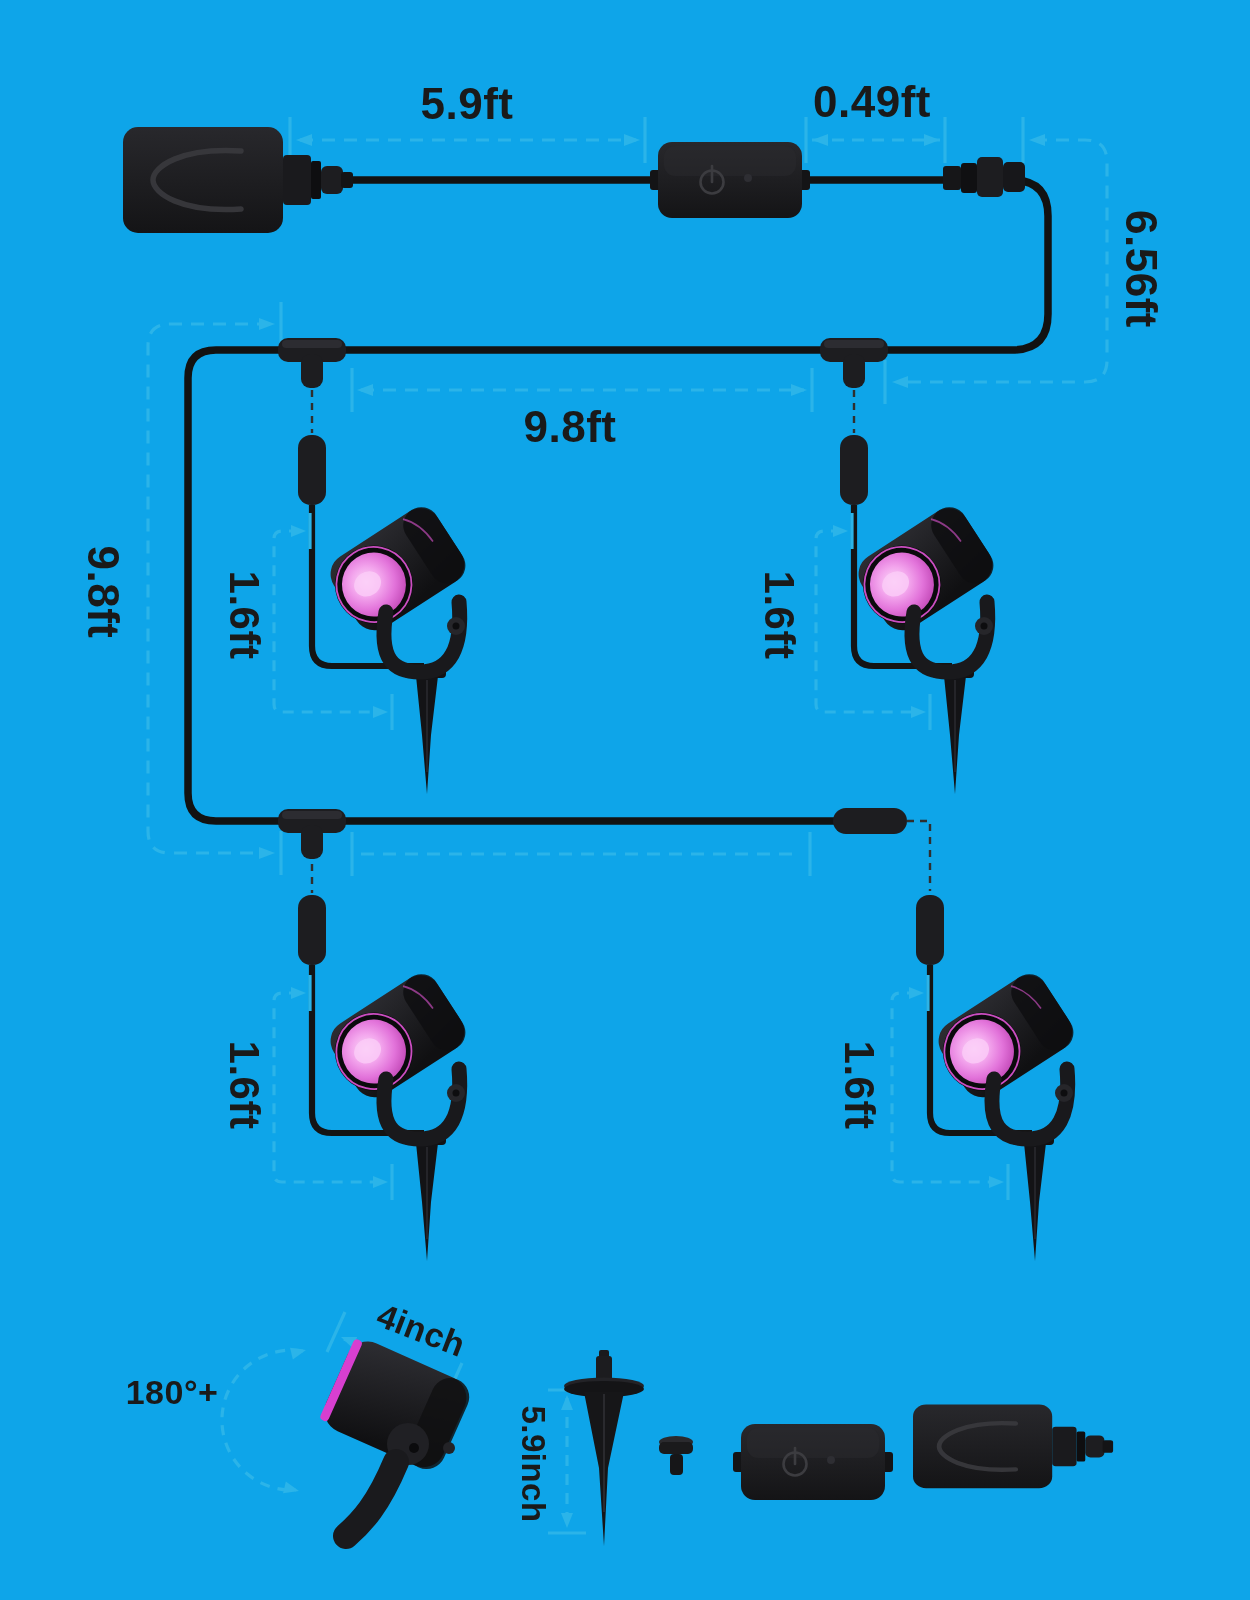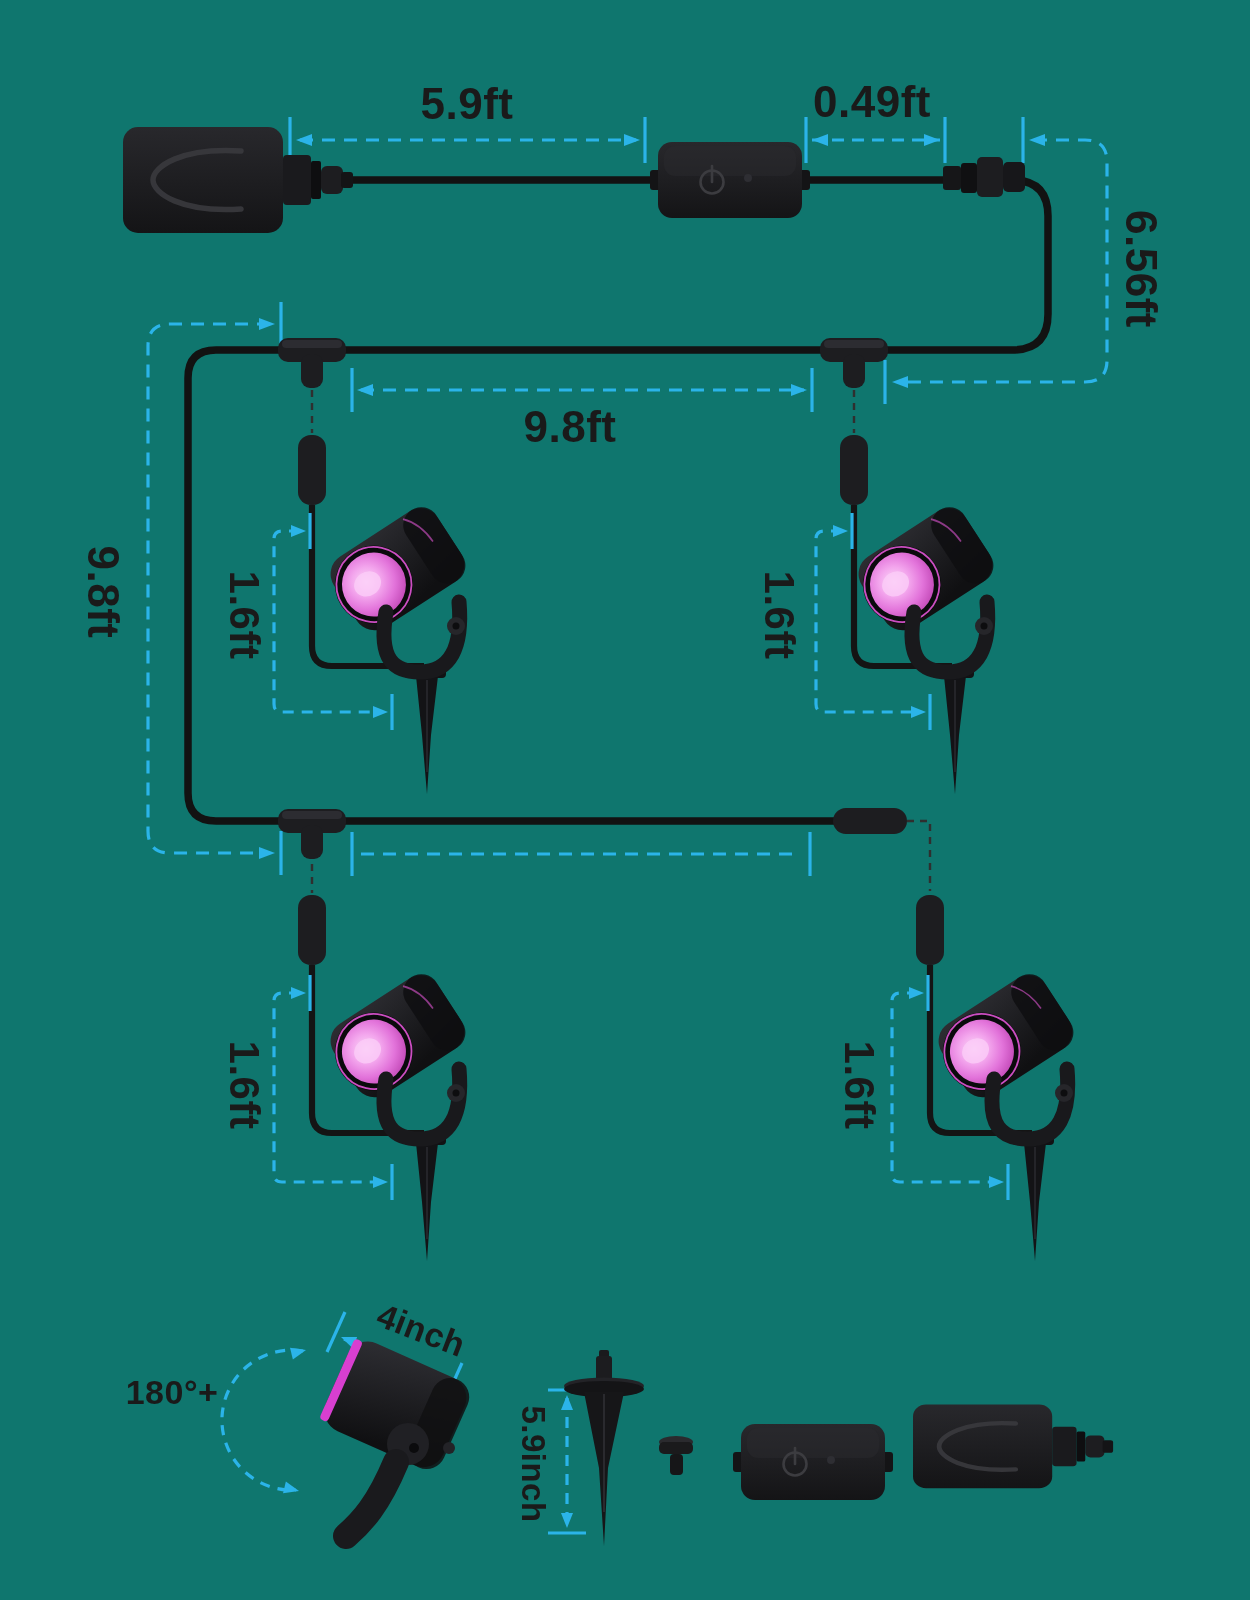--- a/index.html
+++ b/index.html
@@ -1,16 +1,16 @@
 <!DOCTYPE html>
 <html><head>
 <meta charset="utf-8">
 <style>
   html,body{margin:0;padding:0;background:#ffffff;}
-  .page{position:relative;width:1250px;height:1600px;background:#0f766e;overflow:hidden;}
+  .page{position:relative;width:1250px;height:1600px;background:#0ea5e9;overflow:hidden;}
   svg{display:block;}
   text{font-family:"Liberation Sans",sans-serif;font-weight:bold;fill:#1a1a1a;letter-spacing:.5px;}
   .dim-label{font-size:44px;}
   .dim-label-sm{font-size:42px;}
   .detail-label{font-size:34px;}
 </style>
 </head>
 <body>
 
 <div class="page">

